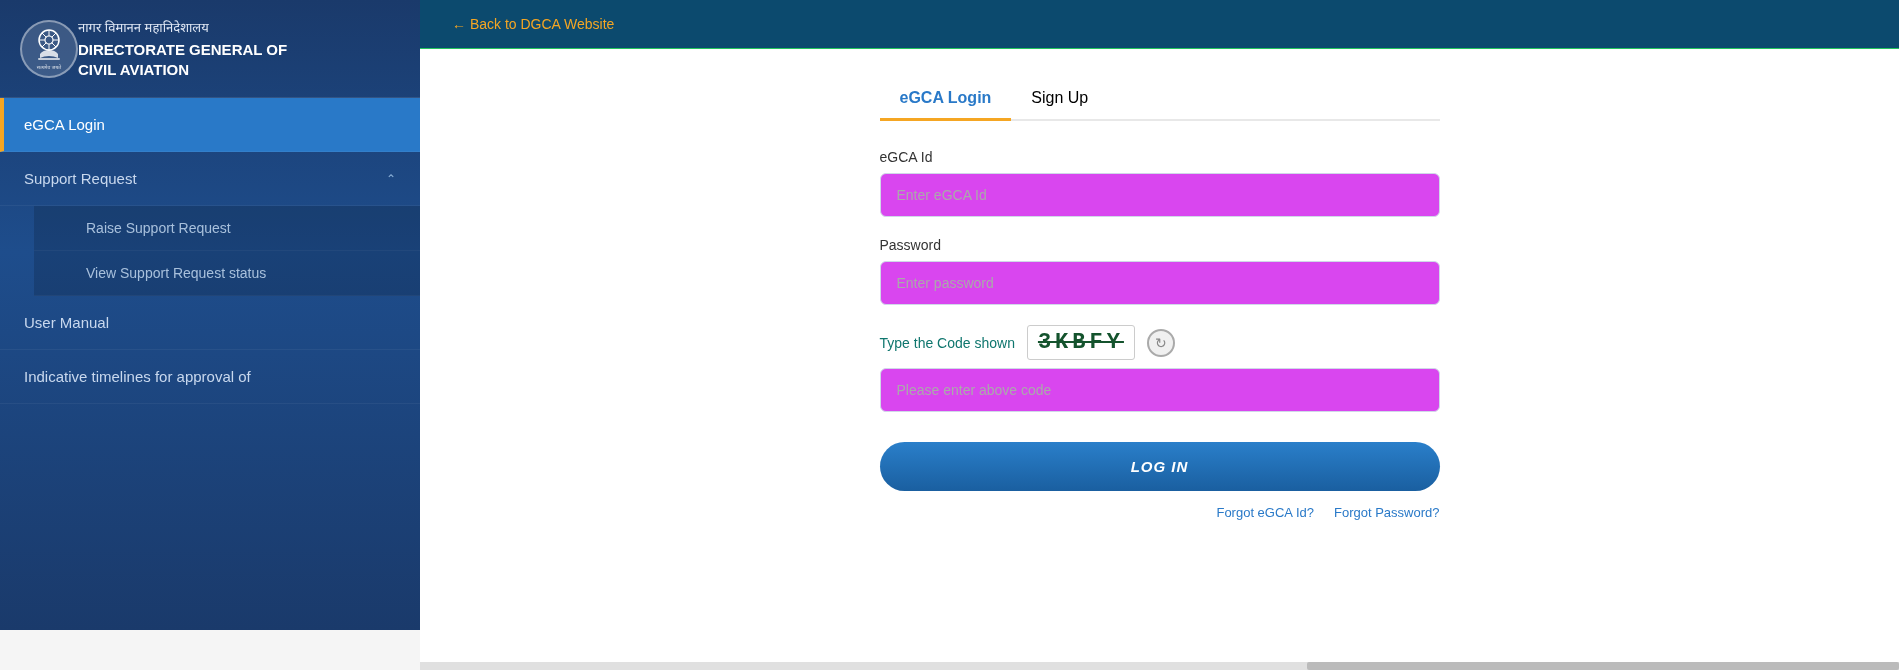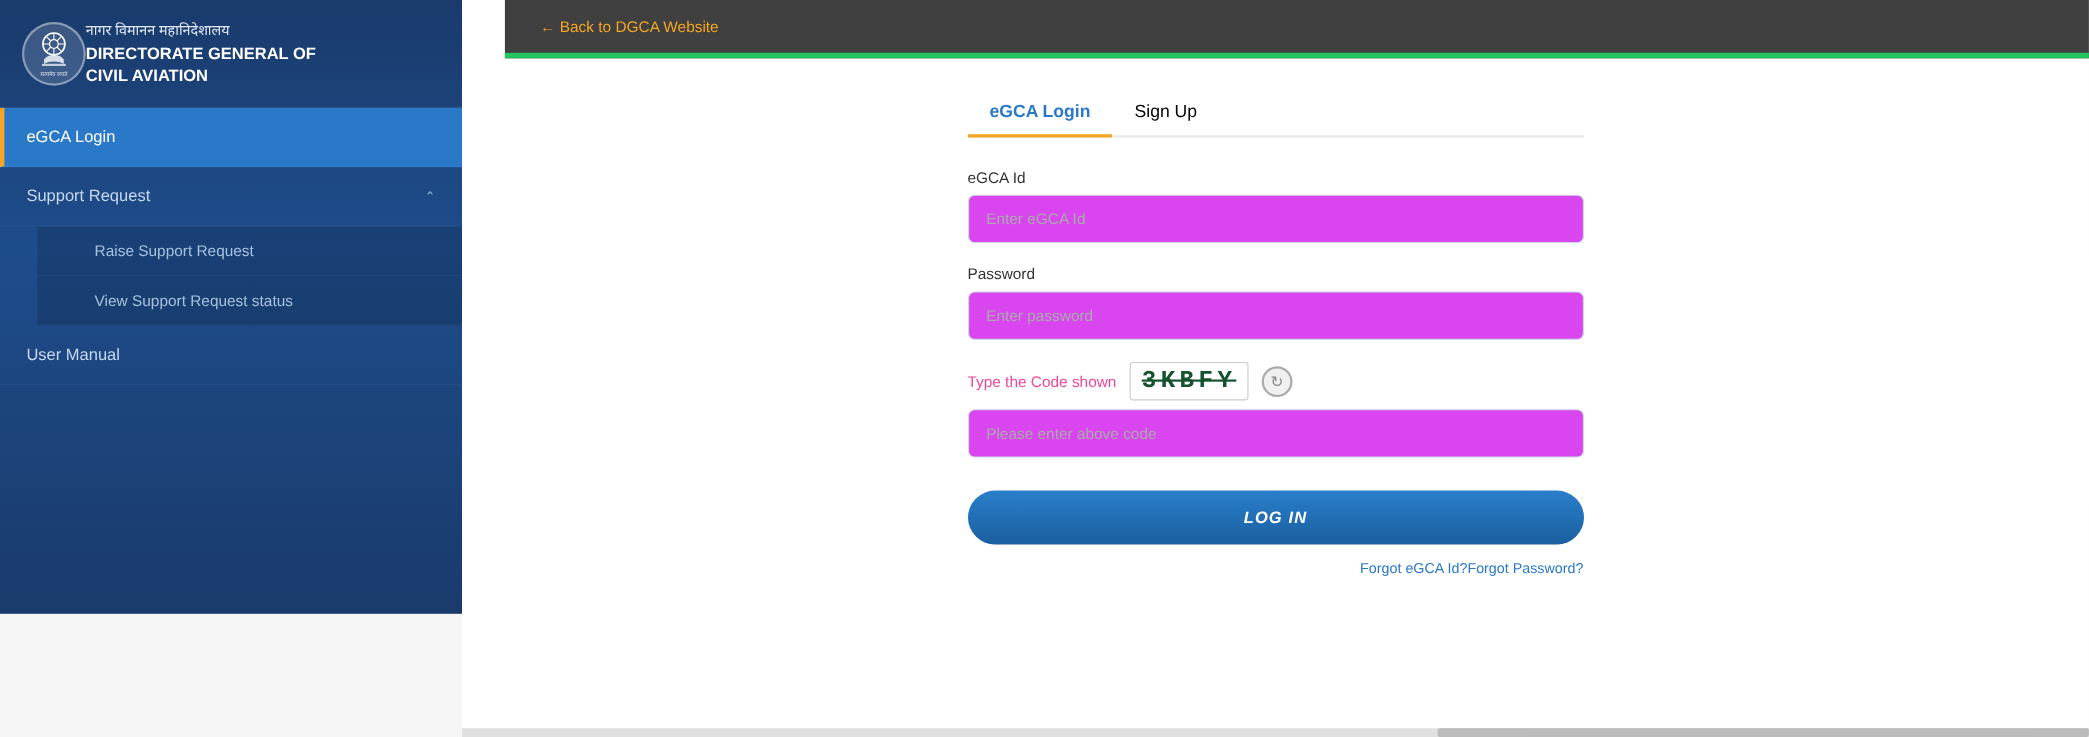--- a/index.html
+++ b/index.html
@@ -11,21 +11,21 @@
       background: #f5f5f5;
     }
 
     
     .sidebar {
       width: 420px;
       min-width: 420px;
       background: linear-gradient(180deg, #1a3a6b 0%, #1e4d8c 40%, #1a3a6b 100%);
       display: flex;
       flex-direction: column;
-      height: 558px;
+      height: 630px;
       position: relative;
     }
 
     .sidebar-header {
       display: flex;
       align-items: center;
       padding: 18px 20px;
       border-bottom: 1px solid rgba(255,255,255,0.1);
     }
 
@@ -103,23 +103,22 @@
       flex: 1;
       background: #fff;
       display: flex;
       flex-direction: column;
       height: 670px;
       overflow: hidden;
     }
 
     .top-bar {
       padding: 16px 32px;
-      border-bottom: 5px solid #22c55e;
-      background: #404040;
-      margin-left: 39px;
+      border-bottom: 1px solid #22c55e;
+      background: #0c4a6e;
     }
 
     .back-link {
       color: #f5a623;
       font-size: 14px;
       display: flex;
       align-items: center;
       gap: 6px;
       cursor: pointer;
       text-decoration: none;
@@ -201,21 +200,21 @@
     
     .captcha-row {
       display: flex;
       align-items: center;
       gap: 12px;
       margin-bottom: 8px;
     }
 
     .captcha-label {
       font-size: 14px;
-      color: #ec4899;
+      color: #0f766e;
       white-space: nowrap;
     }
 
     .captcha-image {
       background: #fff;
       border: 1px solid #ccc;
       padding: 4px 10px;
       font-size: 22px;
       font-family: 'Courier New', monospace;
       letter-spacing: 4px;
@@ -254,20 +253,21 @@
       margin-top: 10px;
       margin-bottom: 14px;
       transition: background 0.2s;
       font-style: italic;
     }
 
     
     .forgot-links {
       display: flex;
       justify-content: flex-end;
+      gap: 20px;
     }
 
     .forgot-link {
       color: #2979c8;
       font-size: 13px;
       cursor: pointer;
       text-decoration: none;
     }
 
     
@@ -349,20 +349,23 @@
       <span>Raise Support Request</span>
     </div>
     <div class="nav-sub-item">
       <span>View Support Request status</span>
     </div>
 
     <div class="nav-item">
       <span>User Manual</span>
     </div>
 
+    <div class="nav-item">
+      <span>Indicative timelines for approval of</span>
+    </div>
   </div>
 </div>
 
 <div class="main-content">
   <div class="top-bar">
     <a class="back-link">← Back to DGCA Website</a>
   </div>
 
   <div class="login-area">
     <div class="form-container">

